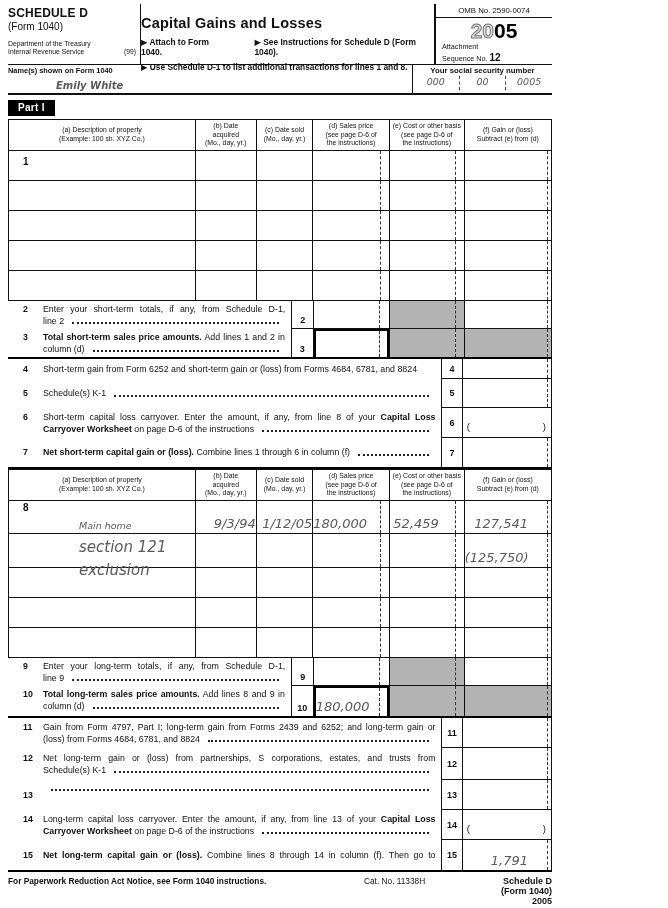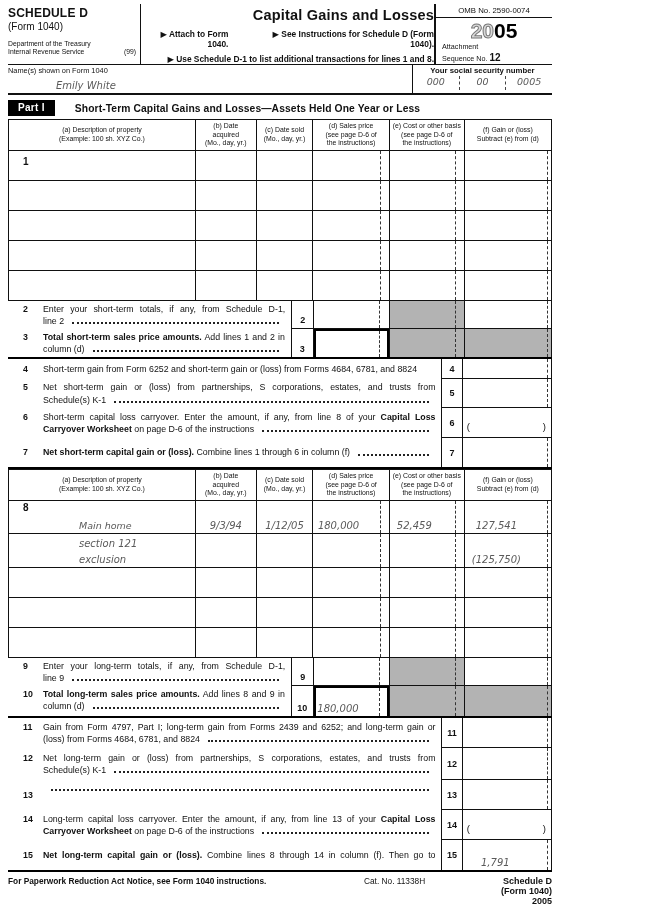--- a/index.html
+++ b/index.html
@@ -9,34 +9,34 @@
     font-family:"Liberation Sans","DejaVu Sans",sans-serif;
     position:relative;overflow:hidden;
   }
   
   .hdr{display:flex;height:60px;}
   .hdr-left{width:133px;box-sizing:border-box;border-right:1px solid #111;padding-top:2px;}
   .sched{font-size:12px;font-weight:bold;letter-spacing:.2px;}
   .form1040{font-size:10px;margin-top:1px;}
   .dept{font-size:6.8px;margin-top:8px;line-height:1.25;}
   .dept2row{display:flex;justify-content:space-between;padding-right:4px;}
-  .hdr-center{flex:1;text-align:right;padding-top:3px;}
+  .hdr-center{flex:1;text-align:left;padding-top:3px;margin-top:8px;}
   .title{font-size:14.5px;font-weight:bold;letter-spacing:.2px;}
   .notes1{margin-top:6px;font-size:8.4px;font-weight:bold;display:flex;justify-content:center;gap:26px;}
   .notes2{margin-top:5px;font-size:8.4px;font-weight:bold;}
   .hdr-right{width:118px;box-sizing:border-box;border-left:2px solid #111;}
   .omb{font-size:7.8px;text-align:center;padding:2px 0 2px 0;border-bottom:1px solid #111;white-space:nowrap;}
   .year{text-align:center;line-height:1;padding-top:2px;}
   .y-out{font-size:21px;font-weight:bold;color:#d8d8d8;-webkit-text-stroke:1px #777;}
   .y-b{font-size:21px;font-weight:800;color:#000;}
   .attach{font-size:7.2px;padding-left:6px;line-height:1.3;margin-top:1px;}
   .seq{font-size:10px;font-weight:bold;}
   
   .name-row{display:flex;height:28px;border-top:1px solid #111;border-bottom:2px solid #111;}
-  .name-cell{flex:1;position:relative;}
+  .name-cell{flex:1;position:relative;font-weight:bold;}
   .sm{font-size:7.4px;padding-top:1px;}
   .hw{font-family:"DejaVu Sans",sans-serif;font-style:italic;color:#5a5a5a;}
   .name-val{position:absolute;left:48px;bottom:2px;font-size:10px;}
   .ssn-cell{width:140px;box-sizing:border-box;border-left:1px solid #111;}
   .ssn-label{font-size:7.8px;font-weight:bold;text-align:center;padding-top:1px;white-space:nowrap;}
   .ssn-vals{display:flex;height:14px;margin-top:1px;font-size:9.5px;}
   .ssn-vals span{flex:1;text-align:center;}
   .ssn-vals .sep{border-left:1px dashed #444;}
   
   .band{display:flex;align-items:center;height:22px;padding-top:2px;}
@@ -48,25 +48,25 @@
   .row{display:flex;}
   .ca{width:224px;}.cb{width:73px;}.cc{width:68px;}.cd{width:92px;}.ce{width:90px;}.cf{width:105px;}
   .ca,.cb,.cc,.cd,.ce,.cf{box-sizing:border-box;position:relative;}
   .cb,.cc,.cd,.ce,.cf{border-left:1px solid #111;}
   .phead{border-bottom:1px solid #111;height:30px;font-size:6.9px;text-align:center;line-height:1.25;}
   .phead > div{display:flex;flex-direction:column;justify-content:center;}
   .arow{border-bottom:1px solid #111;}
   .cents{position:absolute;top:0;bottom:0;border-left:1px dashed #333;}
   .rowno{font-size:10px;font-weight:bold;padding:1px 0 0 14px;display:inline-block;}
   .sh{background:#b3b3b3;}
-  .vh{position:absolute;bottom:2px;font-size:10px;left:0;right:0;text-align:center;white-space:nowrap;}
+  .vh{position:absolute;bottom:2px;font-size:13px;left:0;right:0;text-align:right;white-space:nowrap;}
   .vh.dnc{right:25px;}  
   .vh.fnc{right:23px;}  
   .desc-ind{position:absolute;left:70px;bottom:2px;font-size:9.5px;white-space:nowrap;}
-  .desc2{position:absolute;left:70px;top:2px;font-size:10px;line-height:1.55;white-space:nowrap;}
+  .desc2{position:absolute;left:70px;top:2px;font-size:15px;line-height:1.55;white-space:nowrap;}
   .topno{position:absolute;top:1px;left:14px;font-size:10px;font-weight:bold;}
   
   .brow,.crow{display:flex;}
   .btxt{width:340px;box-sizing:border-box;}
   .ctxt{width:520px;box-sizing:border-box;display:flex;flex-direction:column;justify-content:center;}
   .lrow{display:flex;font-size:8.8px;line-height:1.38;padding-top:2px;}
   .crow .lrow{padding-top:0;}
   .lno{width:35px;box-sizing:border-box;padding-left:15px;font-weight:bold;flex:none;}
   .ltext{flex:1;padding-right:6px;}
   .jl{display:block;text-align:justify;text-align-last:justify;}
@@ -148,21 +148,20 @@
       <div class="ssn-vals">
         <span class="hw">000</span>
         <span class="hw sep">00</span>
         <span class="hw sep">0005</span>
       </div>
     </div>
   </div>
 
   <div class="band">
     <span class="band-box">Part I</span>
-    <span class="band-title">Short-Term Capital Gains and Losses—Assets Held One Year or Less</span>
   </div>
 
   <div class="ptable">
     <div class="row phead">
       <div class="ca">
           <span>(a) Description of property</span>
           <span>(Example: 100 sh. XYZ Co.)</span>
         </div>
       <div class="cb">
           <span>(b) Date</span>
@@ -321,21 +320,20 @@
     <div class="amt">
         <i class="cents"></i>
       </div>
   </div>
 
   <div class="crow h29">
     <div class="ctxt">
       <div class="lrow">
         <span class="lno">5</span>
         <span class="ltext">
-          <span class="jl">Net short-term gain or (loss) from partnerships, S corporations, estates, and trusts from</span>
           <span class="tline">
               <span>Schedule(s) K-1</span>
               <i class="dots"></i>
             </span>
         </span>
       </div>
     </div>
     <div class="nbox">5</div>
     <div class="amt">
         <i class="cents"></i>

